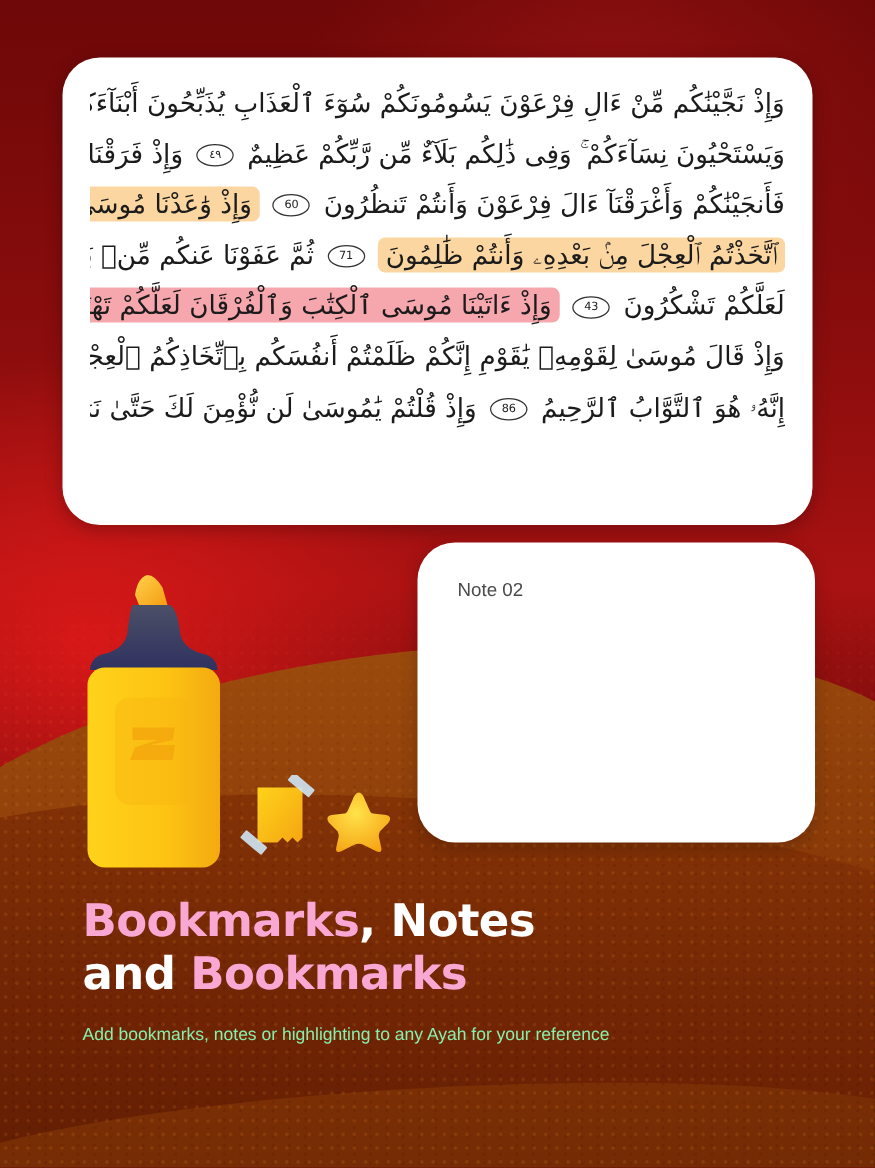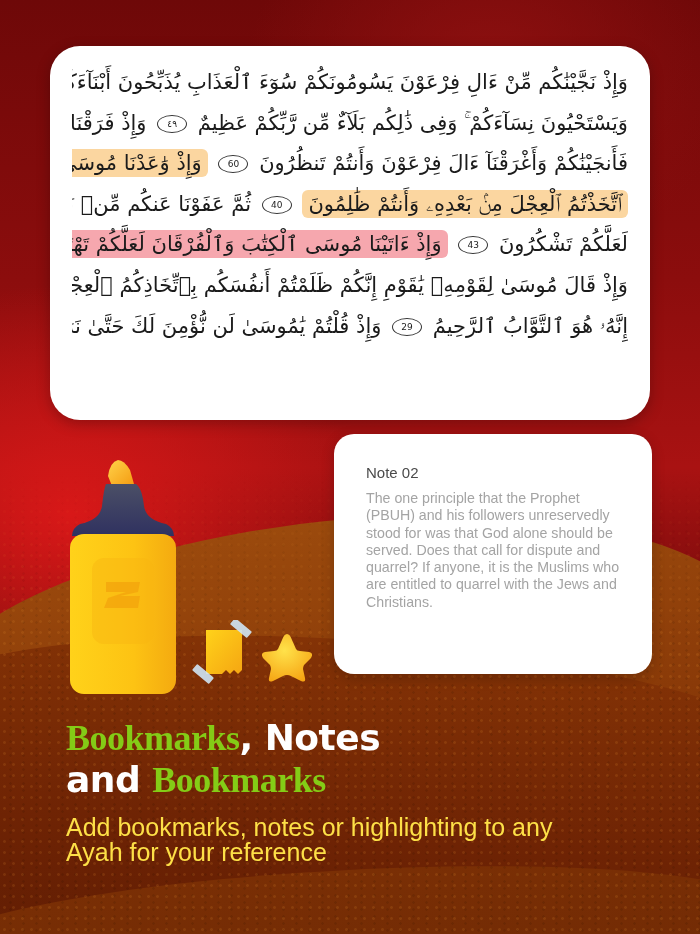--- a/index.html
+++ b/index.html
@@ -58,21 +58,21 @@
     display: inline-block; width: 30px; height: 18px; line-height: 16px;
     border: 1.4px solid #333; border-radius: 50%;
     font-size: 9px; text-align: center; vertical-align: middle;
     margin: 4px 4px; color: #222; direction: ltr;
     font-family: "DejaVu Sans", sans-serif;
   }
 
   
   .note-card {
     position: absolute; left: 334px; top: 434px; width: 318px; height: 240px;
-    background: #ffffff; border-radius: 20px;
+    background: #ffffff; border-radius: 30px;
     box-shadow: 0 4px 14px rgba(0,0,0,0.2);
     padding: 30px 20px 20px 32px;
   }
   .note-title {
     font-family: "Liberation Sans", sans-serif;
     font-size: 15px; color: #4a4a4a; margin-bottom: 9px;
   }
   .note-body {
     font-family: "Liberation Sans", sans-serif;
     font-size: 14.2px; line-height: 17.3px; color: #a4a4a4;
@@ -83,51 +83,50 @@
   .marker { position: absolute; left: 68px; top: 458px; width: 112px; height: 238px; }
   .sticky { position: absolute; left: 190px; top: 620px; width: 66px; height: 66px; }
   .star { position: absolute; left: 259px; top: 630px; width: 56px; height: 56px; }
 
   
   .headline {
     position: absolute; left: 66px; top: 717px; width: 600px;
     font-family: "DejaVu Sans", sans-serif; font-weight: bold;
     font-size: 36px; line-height: 42px; letter-spacing: -0.5px;
   }
-  .hl-yellow { color: #84cc16; font-family: Liberation Serif, serif; }
+  .hl-yellow { color: #f9a8d4; }
   .hl-white { color: #ffffff; }
   .subline {
     position: absolute; left: 66px; top: 815px; width: 520px;
     font-family: "Liberation Sans", sans-serif;
-    font-size: 25px; line-height: 25px; color: #fde047;
+    font-size: 14px; line-height: 25px; color: #86efac;
   }
 </style>
 </head>
 <body>
 
 <div class="bg">
   <div class="dune dune1"></div>
   <div class="dune dune2"></div>
   <div class="dune dune3"></div>
   <div class="speckle"></div>
 </div>
 
 <div class="quran-card" id="quran-card">
     <div class="ayah-line"><span class="seg">وَإِذْ نَجَّيْنَٰكُم مِّنْ ءَالِ فِرْعَوْنَ يَسُومُونَكُمْ سُوٓءَ ٱلْعَذَابِ يُذَبِّحُونَ أَبْنَآءَكُمْ</span> </div>
     <div class="ayah-line"><span class="seg">وَيَسْتَحْيُونَ نِسَآءَكُمْ ۚ وَفِى ذَٰلِكُم بَلَآءٌ مِّن رَّبِّكُمْ عَظِيمٌ</span> <span class="ayah-num">٤٩</span> <span class="seg">وَإِذْ فَرَقْنَا بِكُمُ ٱلْبَحْرَ</span> </div>
     <div class="ayah-line"><span class="seg">فَأَنجَيْنَٰكُمْ وَأَغْرَقْنَآ ءَالَ فِرْعَوْنَ وَأَنتُمْ تَنظُرُونَ</span> <span class="ayah-num">60</span> <span class="seg hl-orange">وَإِذْ وَٰعَدْنَا مُوسَىٰٓ أَرْبَعِينَ لَيْلَةً ثُمَّ</span> </div>
-    <div class="ayah-line"><span class="seg hl-orange">ٱتَّخَذْتُمُ ٱلْعِجْلَ مِنۢ بَعْدِهِۦ وَأَنتُمْ ظَٰلِمُونَ</span> <span class="ayah-num">40</span> <span class="seg">ثُمَّ عَفَوْنَا عَنكُم مِّنۢ بَعْدِ ذَٰلِكَ</span> </div>
+    <div class="ayah-line"><span class="seg hl-orange">ٱتَّخَذْتُمُ ٱلْعِجْلَ مِنۢ بَعْدِهِۦ وَأَنتُمْ ظَٰلِمُونَ</span> <span class="ayah-num">71</span> <span class="seg">ثُمَّ عَفَوْنَا عَنكُم مِّنۢ بَعْدِ ذَٰلِكَ</span> </div>
     <div class="ayah-line"><span class="seg">لَعَلَّكُمْ تَشْكُرُونَ</span> <span class="ayah-num">43</span> <span class="seg hl-red">وَإِذْ ءَاتَيْنَا مُوسَى ٱلْكِتَٰبَ وَٱلْفُرْقَانَ لَعَلَّكُمْ تَهْتَدُونَ</span>  </div>
     <div class="ayah-line"><span class="seg">وَإِذْ قَالَ مُوسَىٰ لِقَوْمِهِۦ يَٰقَوْمِ إِنَّكُمْ ظَلَمْتُمْ أَنفُسَكُم بِٱتِّخَاذِكُمُ ٱلْعِجْلَ فَتُوبُوٓا۟ إِلَىٰ</span> </div>
-    <div class="ayah-line"><span class="seg">إِنَّهُۥ هُوَ ٱلتَّوَّابُ ٱلرَّحِيمُ</span> <span class="ayah-num">29</span> <span class="seg">وَإِذْ قُلْتُمْ يَٰمُوسَىٰ لَن نُّؤْمِنَ لَكَ حَتَّىٰ نَرَى ٱللَّهَ جَهْرَةً</span> </div>
+    <div class="ayah-line"><span class="seg">إِنَّهُۥ هُوَ ٱلتَّوَّابُ ٱلرَّحِيمُ</span> <span class="ayah-num">86</span> <span class="seg">وَإِذْ قُلْتُمْ يَٰمُوسَىٰ لَن نُّؤْمِنَ لَكَ حَتَّىٰ نَرَى ٱللَّهَ جَهْرَةً</span> </div>
   </div>
 
 <div class="note-card">
   <div class="note-title">Note 02</div>
-  <div class="note-body">The one principle that the Prophet (PBUH) and his followers unreservedly stood for was that God alone should be served. Does that call for dispute and quarrel? If anyone, it is the Muslims who are entitled to quarrel with the Jews and Christians.</div>
 </div>
 
 <svg class="marker" viewBox="0 0 112 238">
   <defs>
     <linearGradient id="bodyG" x1="0" x2="1" y1="0" y2="0">
       <stop offset="0" stop-color="#ffd21a"></stop>
       <stop offset="0.6" stop-color="#fdc313"></stop>
       <stop offset="1" stop-color="#f4aa10"></stop>
     </linearGradient>
     <linearGradient id="capG" x1="0" x2="0" y1="0" y2="1">

